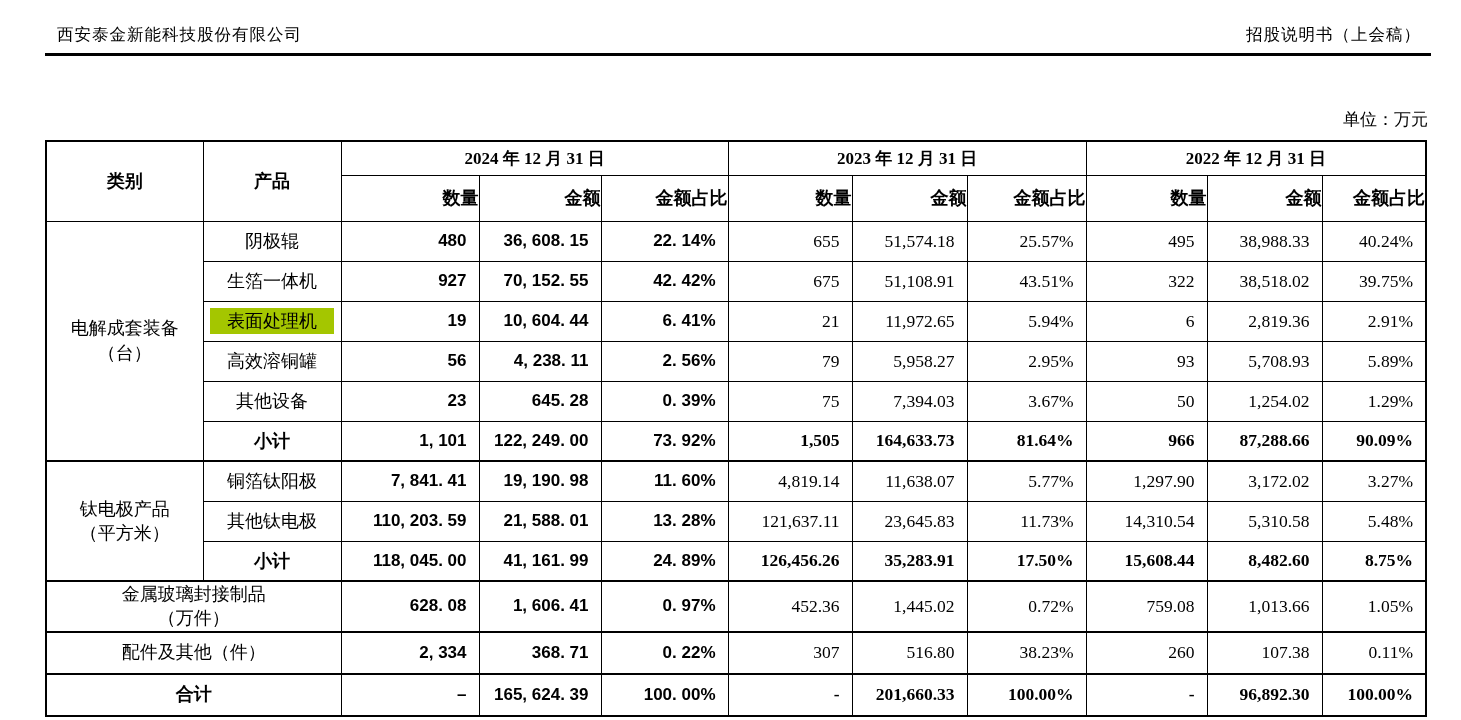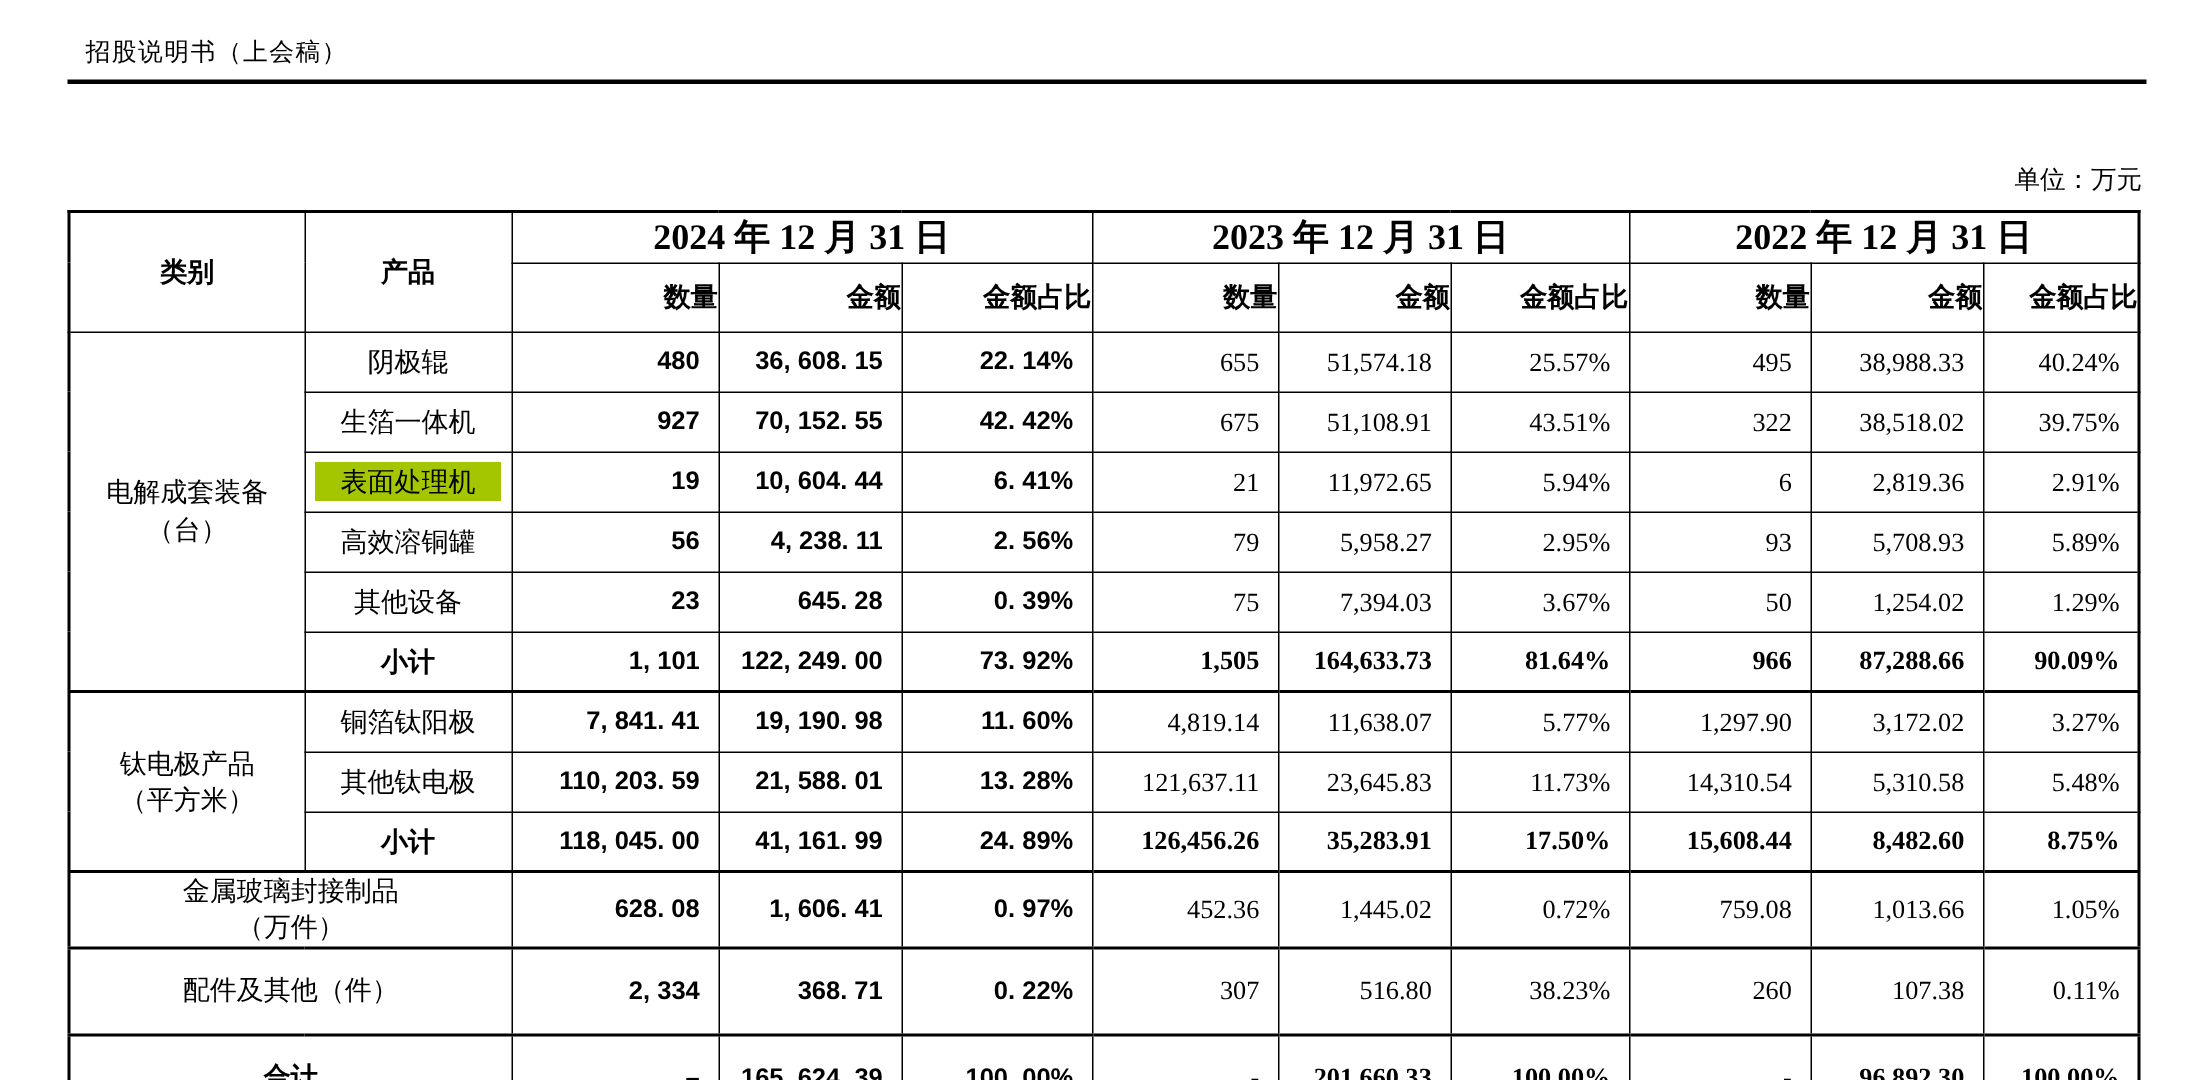--- a/index.html
+++ b/index.html
@@ -10,45 +10,46 @@
     padding: 24px 40px 7px 57px; font-size: 16.5px; letter-spacing: 1px; }
   .header-rule { margin: 0 30px 0 45px; border-top: 3px solid #000; height: 0; }
   .unit-line { text-align: right; padding: 52px 33px 9px 0; font-size: 17px; }
 
   table.main { table-layout: fixed; border-collapse: collapse; margin-left: 45px;
     width: 1380px; border: 2.5px solid #000; }
   th, td { border: 1.5px solid #000; overflow: hidden; vertical-align: middle; }
 
   th { font-family: "Liberation Sans", "DejaVu Sans", sans-serif; font-weight: bold;
     font-size: 18px; text-align: center; }
-  tr.hdr-year th { height: 34px; font-family: "Liberation Serif", serif; font-size: 24px; }
+  tr.hdr-year th { height: 34px; font-family: "Liberation Serif", serif; font-size: 17px; }
   tr.hdr-year th.side { font-family: "Liberation Sans", sans-serif; font-size: 18px; }
   tr.hdr-sub th { height: 46px; text-align: right; }
 
   td { height: 40px; font-size: 18px; }
   .cat, .prod { text-align: center; white-space: pre-line; line-height: 1.35; }
   .n24 { font-family: "Liberation Sans", "DejaVu Sans", sans-serif; font-weight: bold;
     font-size: 17px; text-align: right; padding-right: 12px; white-space: nowrap; }
   .n { font-family: "Liberation Serif", "DejaVu Serif", serif; font-size: 17.5px;
     text-align: right; padding-right: 12px; white-space: nowrap; }
 
   tr.subtotal td { font-weight: bold; }
   tr.subtotal td.prod { font-family: "Liberation Sans", sans-serif; font-size: 18px; }
   tr.gs td { border-top: 2.5px solid #000; }
   tr.r-tall td { height: 48px; }
-  tr.r-last td, tr.r-acc td { height: 58px; }
+  tr.r-last td, tr.r-acc td { height: 42px; }
 
   .hl { display: inline-block; padding: 1px 17px; text-align: right; }
 
   .footnote { margin: 8px 0 0 57px; font-size: 16px; letter-spacing: 0.5px; }
 </style>
 </head>
 <body>
 
 <div class="doc-header">
+  <span>西安泰金新能科技股份有限公司</span>
   <span>招股说明书（上会稿）</span>
 </div>
 <div class="header-rule"></div>
 <div class="unit-line">单位：万元</div>
 
 <table class="main">
   <colgroup>
     <col style="width:157px">
       <col style="width:138px">
     <col style="width:138px">

